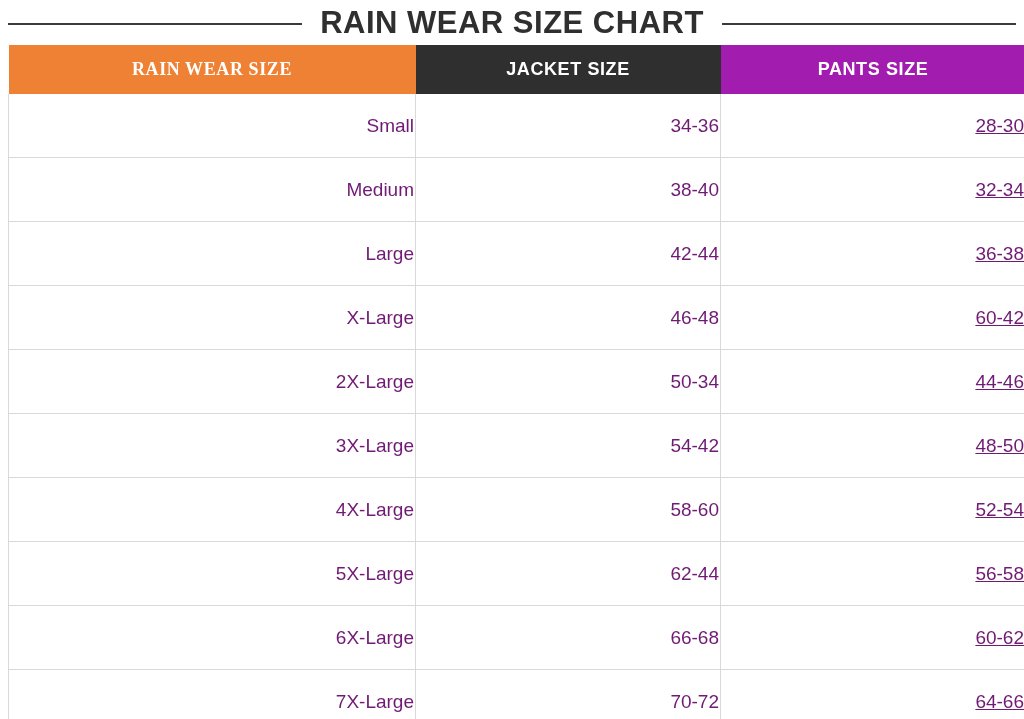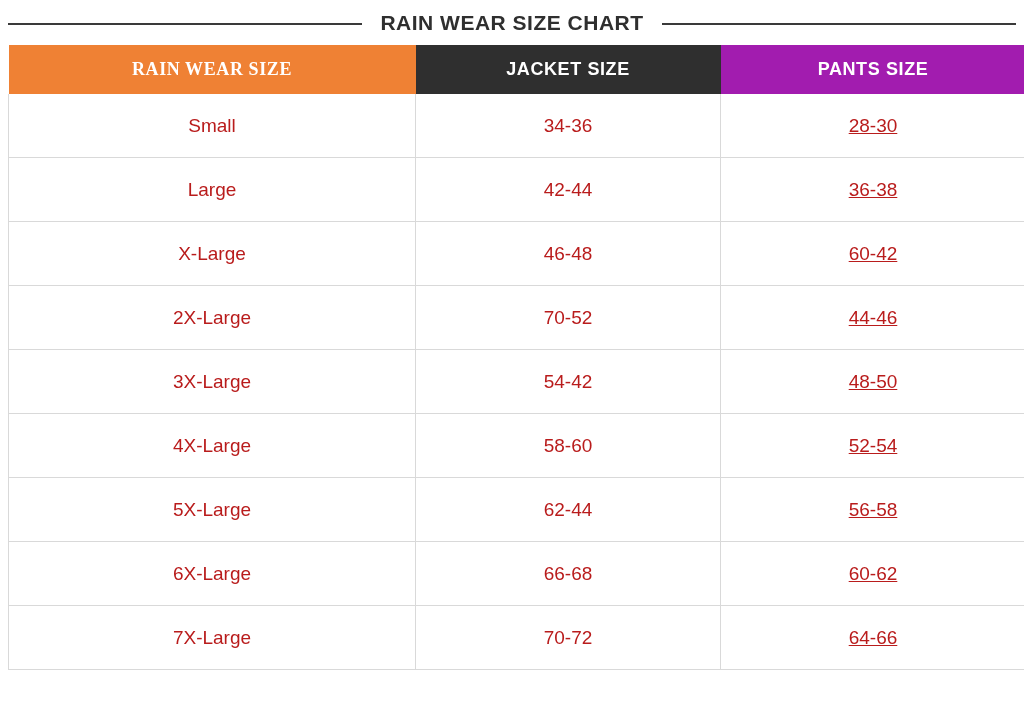--- a/index.html
+++ b/index.html
@@ -32,21 +32,21 @@
     box-sizing: border-box;
   }
   .title-rule {
     flex: 1 1 auto;
     height: 0;
     border-top: 2px solid #3a3a3a;
     margin-top: 4px;
   }
   .chart-title {
     flex: 0 0 auto;
-    font-size: 21px;
+    font-size: 31px;
     font-weight: bold;
     letter-spacing: 0.5px;
     color: #2f2f2f;
     white-space: nowrap;
     line-height: 1;
     text-align: center;
   }
 
   
   .table-wrap {
@@ -82,22 +82,23 @@
     width: 302px;
     margin-left: 20px;
   }
   th.col-pants {
     background: #a21caf;
     width: 302px;
   }
   table.size-chart tbody td {
     height: 61px;
     font-size: 19px;
-    color: #b91c1c;
+    color: #701a75;
     font-weight: normal;
+    text-align: right;
   }
   table.size-chart tbody tr td:first-child {
     border-left: 1px solid #d9d9d9;
   }
   table.size-chart tbody tr td:last-child {
     border-right: 1px solid #d9d9d9;
     text-decoration: underline;
   }
 </style>
 </head>
@@ -120,32 +121,37 @@
           <th class="col-pants">PANTS SIZE</th>
         </tr>
       </thead>
       <tbody id="table-body">
           <tr>
             <td>Small</td>
             <td>34-36</td>
             <td>28-30</td>
           </tr>
           <tr>
+            <td>Medium</td>
+            <td>38-40</td>
+            <td>32-34</td>
+          </tr>
+          <tr>
             <td>Large</td>
             <td>42-44</td>
             <td>36-38</td>
           </tr>
           <tr>
             <td>X-Large</td>
             <td>46-48</td>
             <td>60-42</td>
           </tr>
           <tr>
             <td>2X-Large</td>
-            <td>70-52</td>
+            <td>50-34</td>
             <td>44-46</td>
           </tr>
           <tr>
             <td>3X-Large</td>
             <td>54-42</td>
             <td>48-50</td>
           </tr>
           <tr>
             <td>4X-Large</td>
             <td>58-60</td>

